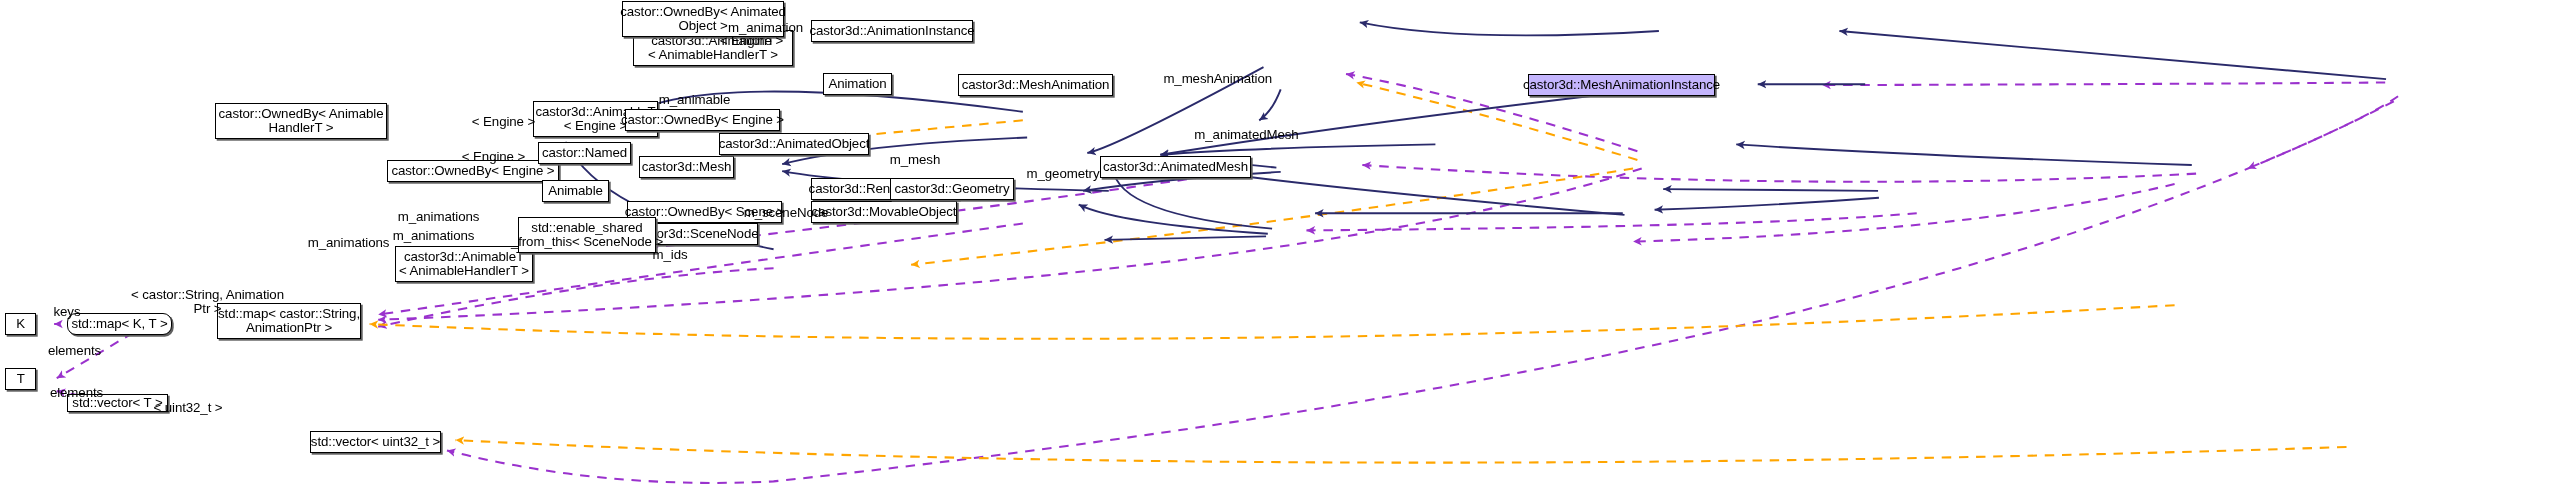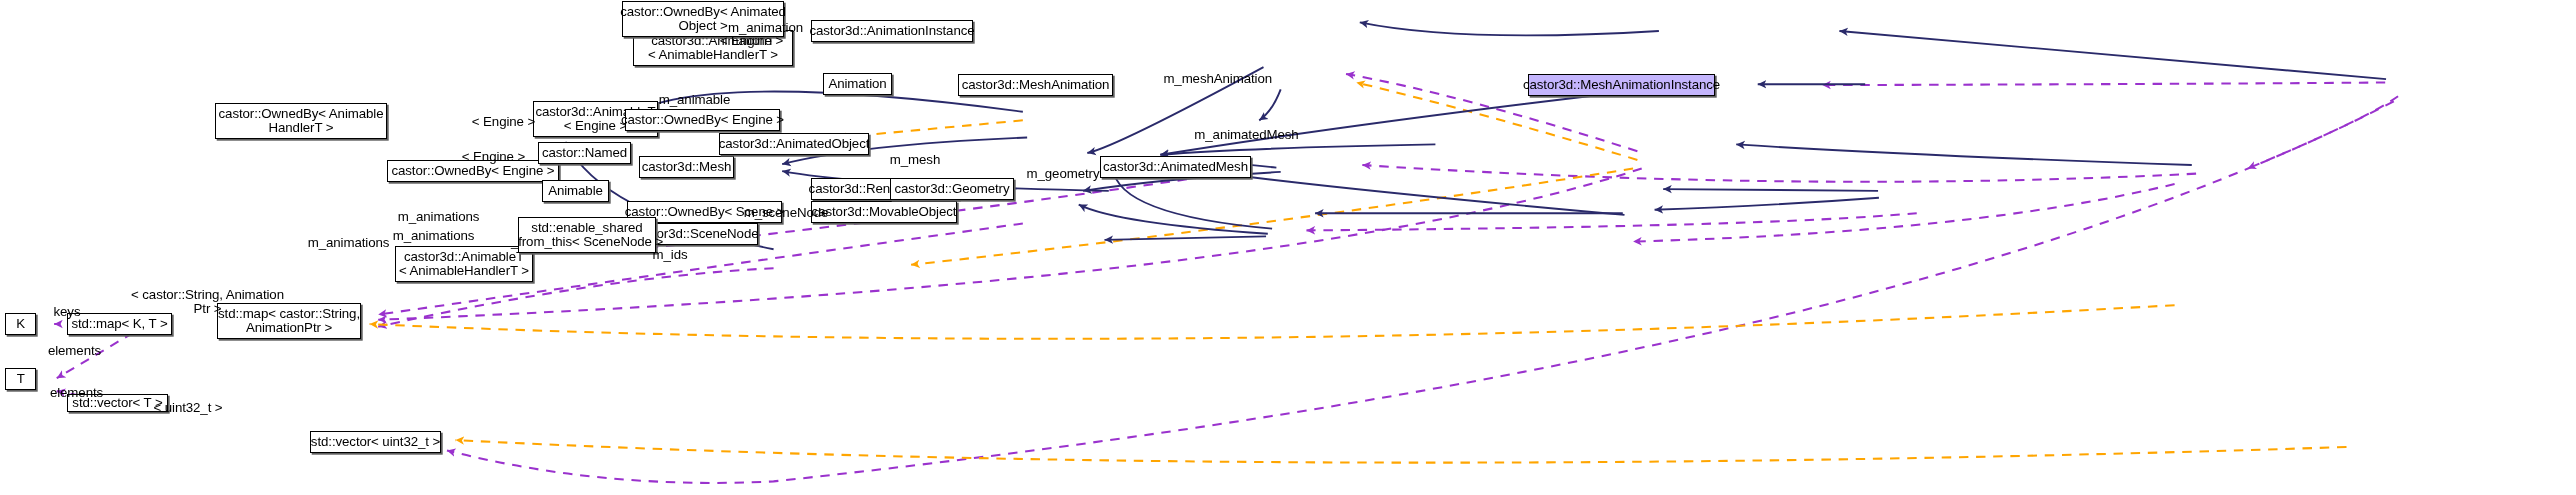--- a/index.html
+++ b/index.html
@@ -105,21 +105,21 @@
       <path d="M2186,230 Q2050,240 1925,244"></path>
       <path d="M2550,192 Q2200,180 2020,168"></path>
       <path d="M2170,98 Q2100,98 2045,98"></path>
       <path d="M2776,92 Q2400,60 2140,36"></path>
     </g>
   </svg>
 
   <div id="nodes">
       <div class="node" style="left: 5.2px; top: 313px; width: 31px; height: 22.3px;">K</div>
       <div class="node" style="left: 5.2px; top: 368px; width: 31px; height: 22.3px;">T</div>
-      <div class="node" style="left: 67px; top: 313px; width: 105px; height: 22.3px;">std::map&lt; K, T &gt;</div>
+      <div class="node" style="left: 67px; top: 313px; width: 105px; height: 22.3px; border-radius: 9px;">std::map&lt; K, T &gt;</div>
       <div class="node" style="left: 67px; top: 394px; width: 101px; height: 18px;">std::vector&lt; T &gt;</div>
       <div class="node" style="left: 217px; top: 303px; width: 144px; height: 36px;">std::map&lt; castor::String,
 AnimationPtr &gt;</div>
       <div class="node" style="left: 310px; top: 431px; width: 131px; height: 22.3px;">std::vector&lt; uint32_t &gt;</div>
       <div class="node" style="left: 215px; top: 103px; width: 172px; height: 36px;">castor::OwnedBy&lt; Animable
 HandlerT &gt;</div>
       <div class="node" style="left: 395px; top: 246px; width: 138px; height: 36px;">castor3d::AnimableT
 &lt; AnimableHandlerT &gt;</div>
       <div class="node" style="left: 387px; top: 160px; width: 172px; height: 22.3px;">castor::OwnedBy&lt; Engine &gt;</div>
       <div class="node" style="left: 533px; top: 101px; width: 125px; height: 36px;">castor3d::AnimableT

